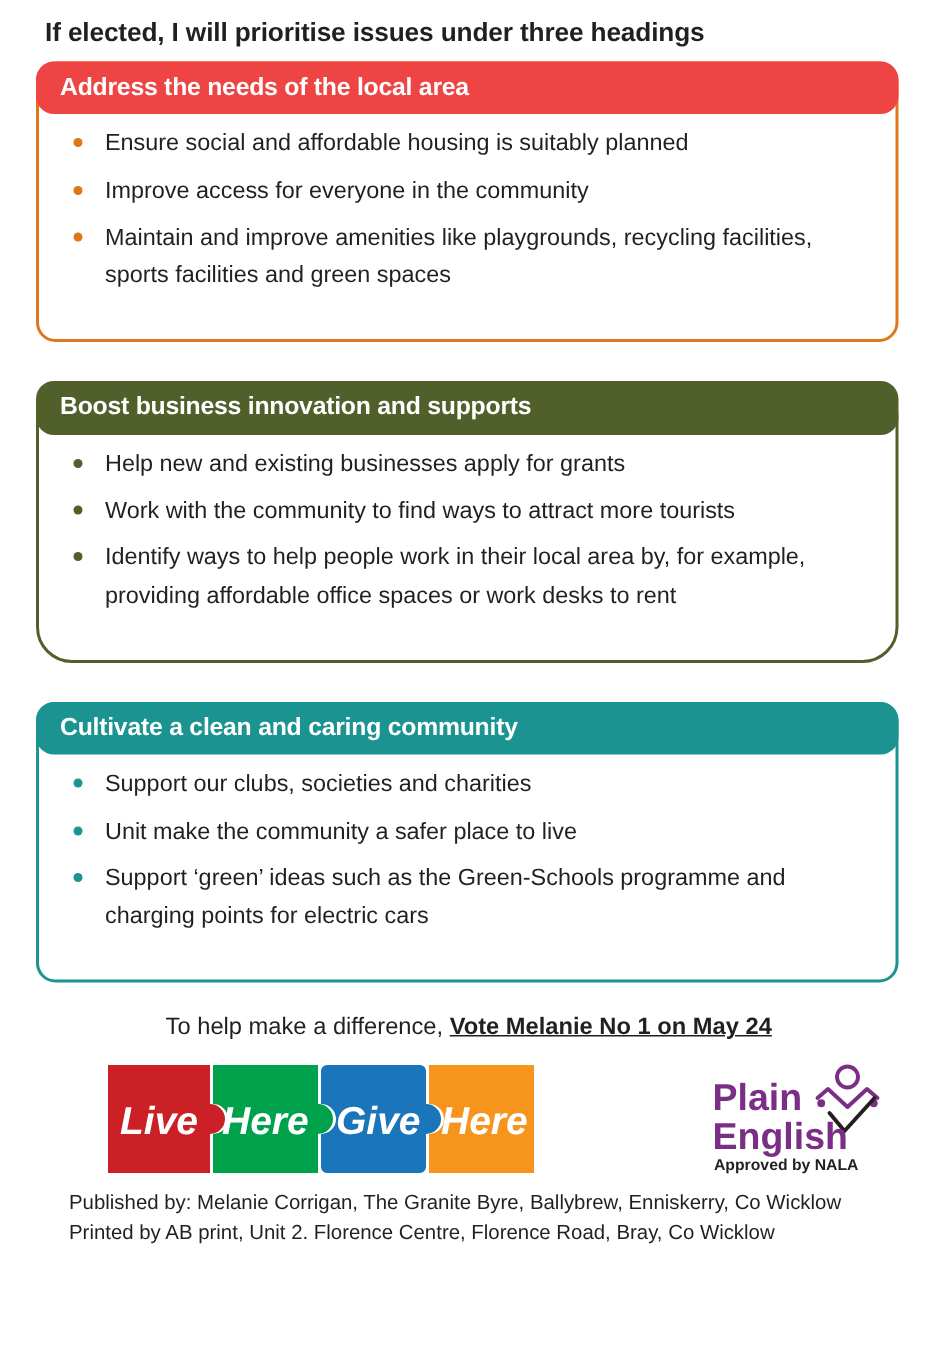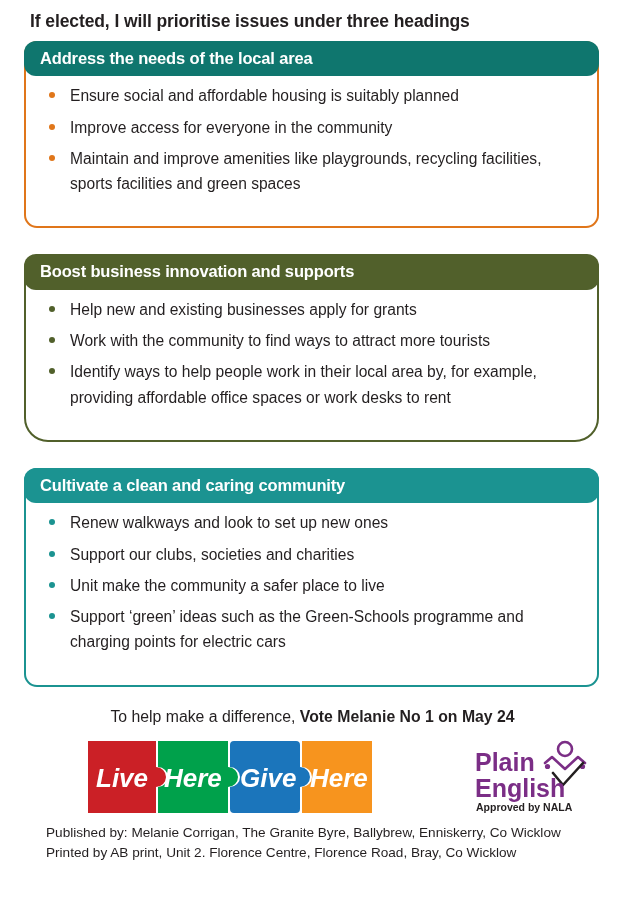--- a/index.html
+++ b/index.html
@@ -81,21 +81,21 @@
     position: absolute;
     left: 9px;
     top: 9px;
     width: 6px;
     height: 6px;
     border-radius: 50%;
   }
 
   
   .theme-orange { border-color: #e0761a; }
-  .theme-orange .section-header { background: #0f766e; }
+  .theme-orange .section-header { background: #ef4444; }
   .theme-orange .dot { background: #e0761a; }
 
   
   .theme-olive { border-color: #51602b; border-radius: 24px; }
   .theme-olive .section-header { background: #51602b; }
   .theme-olive .dot { background: #51602b; }
 
   
   .theme-teal { border-color: #1b9391; }
   .theme-teal .section-header { background: #1b9391; }
@@ -105,31 +105,31 @@
   .footer {
     margin-top: 20px;
     text-align: center;
   }
   .cta {
     font-size: 15.8px;
     line-height: 1.3;
     color: #231f20;
     padding-left: 8px;
   }
-  .cta b { font-weight: bold; }
+  .cta b { font-weight: bold; text-decoration: underline; }
 
   .logos {
     position: relative;
     height: 78px;
     margin-top: 12px;
   }
 
   .puzzle {
     position: absolute;
-    left: 78px;
+    left: 62px;
     top: 2px;
   }
   .plain-english {
     position: absolute;
     left: 463px;
     top: 0px;
   }
 
   .imprint {
     margin-top: 6px;
@@ -166,21 +166,20 @@
         <li><span class="dot"></span><span>Work with the community to find ways to attract more tourists</span></li>
         <li><span class="dot"></span><span>Identify ways to help people work in their local area by, for example, providing affordable office spaces or work desks to rent</span></li>
       </ul>
     </div>
   </div>
 
   <div class="section theme-teal">
     <div class="section-header">Cultivate a clean and caring community</div>
     <div class="section-body">
       <ul class="bullet-list">
-        <li><span class="dot"></span><span>Renew walkways and look to set up new ones</span></li>
         <li><span class="dot"></span><span>Support our clubs, societies and charities</span></li>
         <li><span class="dot"></span><span>Unit make the community a safer place to live</span></li>
         <li><span class="dot"></span><span>Support ‘green’ ideas such as the Green-Schools programme and charging points for electric cars</span></li>
       </ul>
     </div>
   </div>
 
   <div class="footer">
 
     <div class="cta"><span>To help make a difference, </span><b>Vote Melanie No 1 on May 24</b></div>

